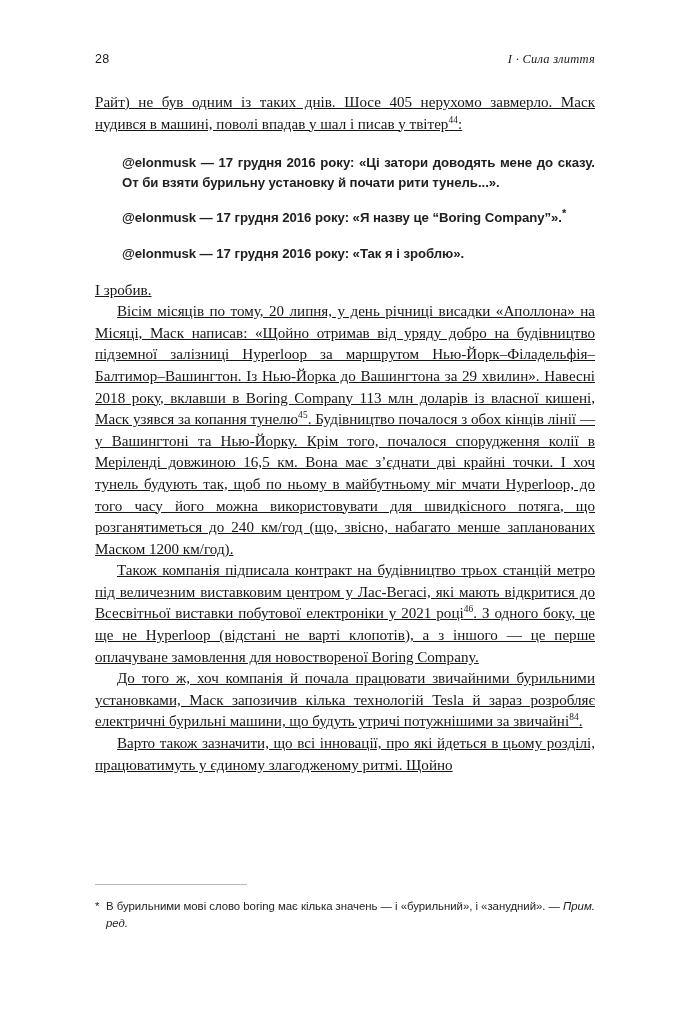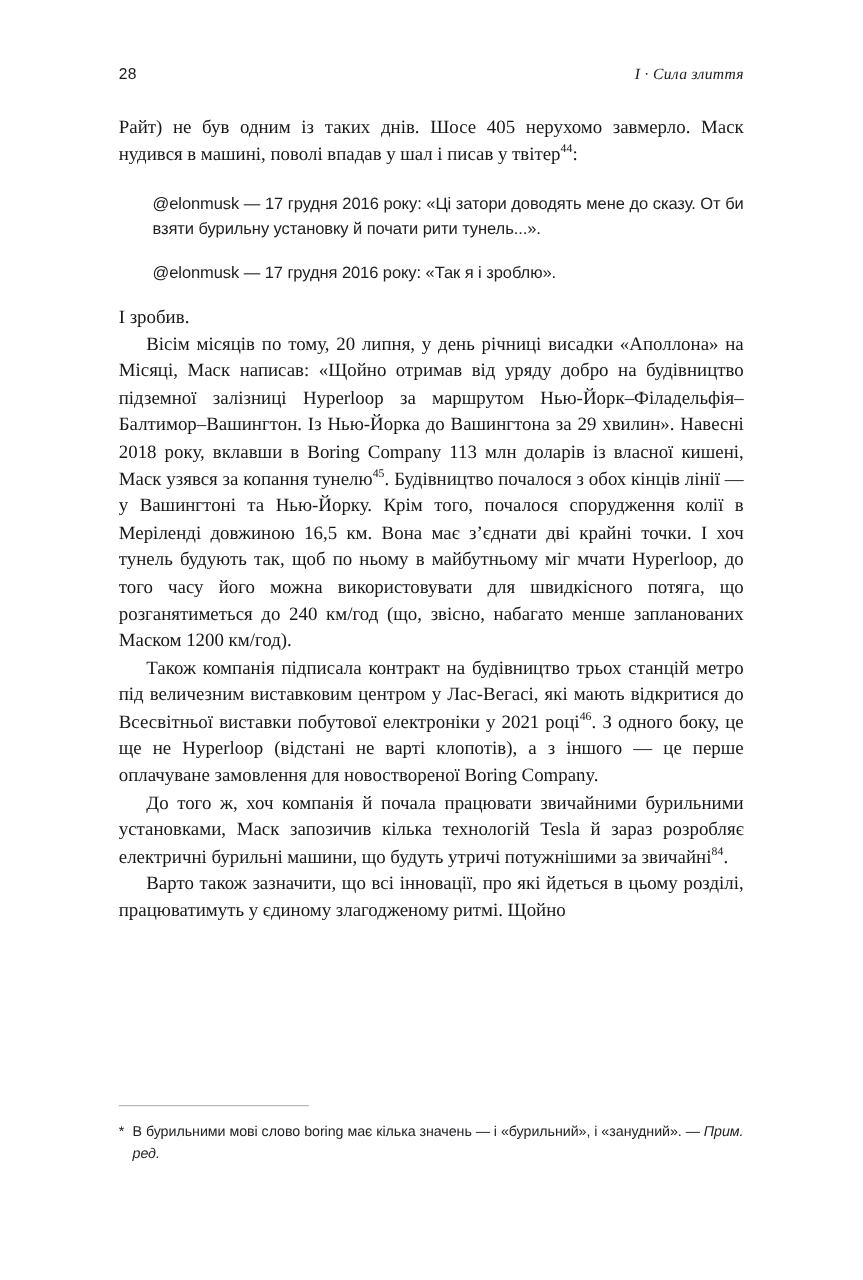--- a/index.html
+++ b/index.html
@@ -61,40 +61,42 @@
 
   p.body {
     margin: 0;
     font-size: 15.1px;
     line-height: 21.6px;
     text-align: justify;
     text-justify: inter-word;
     hyphens: manual;
     word-spacing: -0.1px;
     letter-spacing: 0.01px;
+    text-decoration: underline;
   }
   p.body.indent { text-indent: 22px; }
   p.body.noindent { text-indent: 0; }
 
   sup.note {
     font-size: 9.4px;
     vertical-align: super;
     line-height: 0;
     letter-spacing: 0.1px;
   }
   sup.star {
     font-size: 11px;
     vertical-align: super;
     line-height: 0;
   }
 
   
   .quote-block {
     margin: 18px 0 0 0;
     padding: 0 0 0 27px;
+    font-weight: bold;
   }
   p.quote {
     margin: 0 0 16px 0;
     font-family: "Liberation Sans", "DejaVu Sans", sans-serif;
     font-size: 13.2px;
     line-height: 19.6px;
     text-align: justify;
     color: #202023;
     letter-spacing: -0.05px;
   }
@@ -143,20 +145,21 @@
     <span class="folio">28</span>
     <span class="chapter-head">I · Сила злиття</span>
   </div>
 
   <div class="column">
 
     <p class="body noindent"><span>Райт) не був одним із таких днів. Шосе 405 нерухомо завмерло. Маск нудився в машині, поволі впадав у шал і писав у твітер</span><sup class="note">44</sup><span>:</span></p>
 
     <div class="quote-block">
       <p class="quote">@elonmusk — 17 грудня 2016 року: «Ці затори доводять мене до сказу. От би взяти бурильну установку й почати рити тунель...».</p>
+      <p class="quote"><span>@elonmusk — 17 грудня 2016 року: «Я назву це “Boring Company”».</span><sup class="star">*</sup></p>
       <p class="quote">@elonmusk — 17 грудня 2016 року: «Так я і зроблю».</p>
     </div>
 
     <p class="body noindent after-quotes">І зробив.</p>
 
     <p class="body indent para-gap"><span>Вісім місяців по тому, 20 липня, у день річниці висадки «Аполлона» на Місяці, Маск написав: «Щойно отримав від уряду добро на будівництво підземної залізниці Hyperloop за маршрутом Нью-Йорк–Філадельфія–Балтимор–Вашингтон. Із Нью-Йорка до Вашингтона за 29 хвилин». Навесні 2018 року, вклавши в Boring Company 113 млн доларів із власної кишені, Маск узявся за копання тунелю</span><sup class="note">45</sup><span>. Будівництво почалося з обох кінців лінії — у Вашингтоні та Нью-Йорку. Крім того, почалося спорудження колії в Меріленді довжиною 16,5 км. Вона має з’єднати дві крайні точки. І хоч тунель будують так, щоб по ньому в майбутньому міг мчати Hyperloop, до того часу його можна використовувати для швидкісного потяга, що розганятиметься до 240 км/год (що, звісно, набагато менше запланованих Маском 1200 км/год).</span></p>
 
     <p class="body indent para-gap"><span>Також компанія підписала контракт на будівництво трьох станцій метро під величезним виставковим центром у Лас-Вегасі, які мають відкритися до Всесвітньої виставки побутової електроніки у 2021 році</span><sup class="note">46</sup><span>. З одного боку, це ще не Hyperloop (відстані не варті клопотів), а з іншого — це перше оплачуване замовлення для новоствореної Boring Company.</span></p>
 
     <p class="body indent para-gap"><span>До того ж, хоч компанія й почала працювати звичайними бурильними установками, Маск запозичив кілька технологій Tesla й зараз розробляє електричні бурильні машини, що будуть утричі потужнішими за звичайні</span><sup class="note">84</sup><span>.</span></p>

